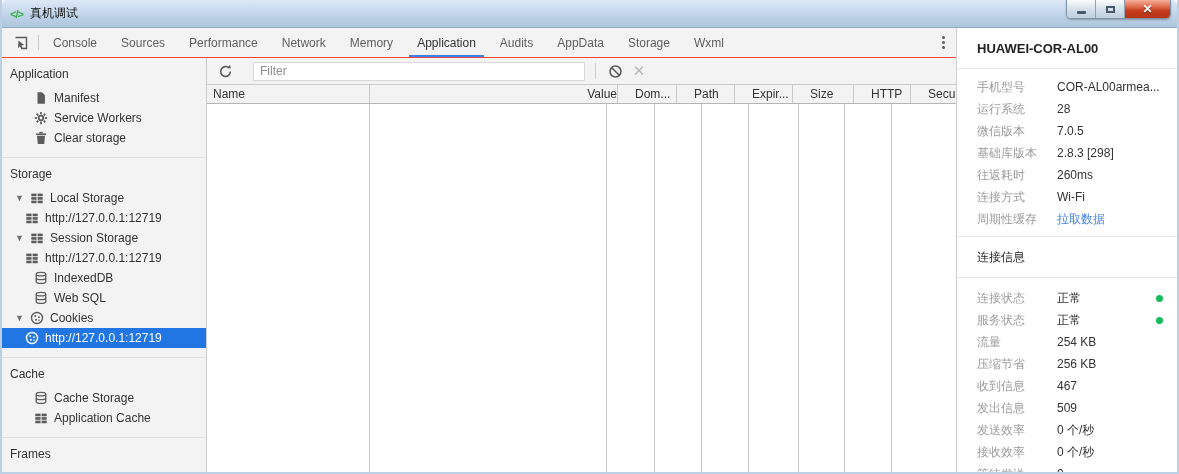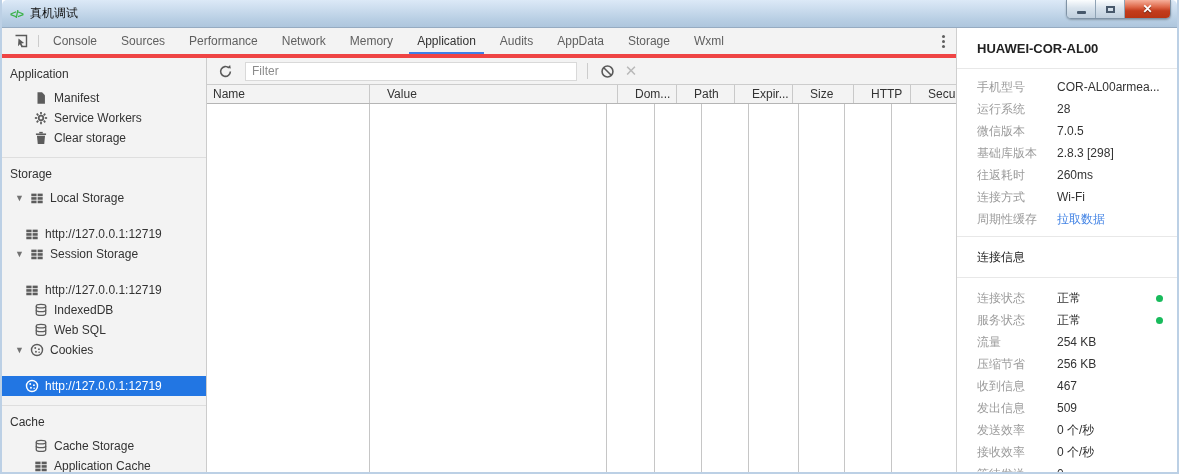--- a/index.html
+++ b/index.html
@@ -38,21 +38,21 @@
   .win-btn.close {
     width:45px; border-right:none;
     background:linear-gradient(#f6b09b,#dd6546 40%,#c33c1d 60%,#b83413);
     color:#fff; font-weight:bold; font-size:12px; text-shadow:0 1px 1px rgba(0,0,0,.5);
   }
   
   .content { flex:1; display:flex; min-height:0; background:#fff; }
   .devtools { width:954px; flex:0 0 954px; display:flex; flex-direction:column; min-height:0; }
   
   .tabbar {
-    height:30px; flex:0 0 30px; background:#f3f3f3; border-bottom:4px solid #ef4444;
+    height:30px; flex:0 0 30px; background:#f3f3f3; border-bottom:1px solid #ef4444;
     display:flex; align-items:stretch; padding-left:4px;justify-content:space-between;
   }
   .inspect-btn { width:30px; display:flex; align-items:center; justify-content:center; color:#5a5a5a; cursor:pointer; }
   .tab-sep { width:1px; background:#ccc; margin:7px 2px; }
   .tab {
     display:flex; align-items:center; padding:0 12px; color:#5f5f5f; cursor:pointer; position:relative;
   }
   .tab.active { color:#333; }
   .tab.active::after {
     content:""; position:absolute; left:4px; right:4px; bottom:0; height:2px; background:#3e7fe8;
@@ -67,37 +67,37 @@
   .panel-body { flex:1; display:flex; min-height:0; }
   
   .sidebar { width:205px; flex:0 0 205px; background:#f3f3f3; border-right:1px solid #ccc; overflow:hidden; font-size:12px; }
   .side-section { border-bottom:1px solid #dedede; padding-bottom:9px; }
   .side-section:last-child { border-bottom:none; }
   .section-title { padding:9px 0 7px 8px; color:#333; }
   .side-item {
     height:20px; display:flex; align-items:center; padding-left:31px; color:#333; cursor:pointer; white-space:nowrap;
   }
   .side-item.treetop { padding-left:13px; }
-  .side-item.child { padding-left:22px;margin-top:16px; }
+  .side-item.child { padding-left:22px; }
   .side-item .arrow { width:14px; color:#727272; font-size:9px; flex:0 0 14px; }
   .side-item .s-icon { width:15px; height:15px; margin-right:6px; color:#5c5c5c; flex:0 0 15px; display:flex; align-items:center; justify-content:center; }
   .side-item .s-icon svg { width:14px; height:14px; display:block; }
   .side-item.selected { background:#2276e3; color:#fff; }
   .side-item.selected .s-icon { color:#fff; }
   
   .table-area { flex:1; display:flex; flex-direction:column; min-width:0; }
   .cookie-toolbar {
     height:27px; flex:0 0 27px; background:#f3f3f3; border-bottom:1px solid #ccc;
     display:flex; align-items:center; padding:0 6px;
   }
   .tool-btn { width:24px; height:22px; display:flex; align-items:center; justify-content:center; color:#5a5a5a; cursor:pointer; }
   .tool-btn svg { width:15px; height:15px; }
   .tool-btn.disabled { color:#b8b8b8; }
   .filter-input {
-    width:332px; height:19px; margin-left:8px; border:1px solid #d9d9d9; background:#fff;
+    width:332px; height:19px; margin-left:16px; border:1px solid #d9d9d9; background:#fff;
     font-family:"Liberation Sans",sans-serif; font-size:12px; padding:0 6px; color:#333; outline:none;
   }
   .filter-input::placeholder { color:#8c8c8c; }
   .toolbar-sep { width:1px; height:16px; background:#ccc; margin:0 7px 0 10px; }
   .grid-head { height:19px; flex:0 0 19px; background:#f3f3f3; display:flex; border-bottom:1px solid #b5b5b5;gap:11px; }
   .g-hcell {
     border-right:1px solid #c9c9c9; padding:2px 0 0 6px; color:#333; white-space:nowrap; overflow:hidden; cursor:pointer;
   }
   .grid-body { flex:1; display:flex; background:#fff; }
   .g-bcell { border-right:1px solid #c6c6c6; height:100%; }
@@ -372,21 +372,21 @@
             <div class="tool-btn">
               <svg viewBox="0 0 16 16">
                 <circle cx="8" cy="8" r="5.8" fill="none" stroke="currentColor" stroke-width="1.7"></circle>
                 <line x1="4" y1="4" x2="12" y2="12" stroke="currentColor" stroke-width="1.7"></line>
               </svg>
             </div>
             <div class="tool-btn disabled" style="font-size:15px;">✕</div>
           </div>
           <div class="grid-head" id="grid-head">
               <div class="g-hcell" style="width: 163px; flex: 0 0 163px;">Name</div>
-              <div class="g-hcell" style="width: 237px; flex: 0 0 237px;">Value</div>
+              <div class="g-hcell" style="width: 237px; flex: 0 0 237px; text-align: right;">Value</div>
               <div class="g-hcell" style="width: 48px; flex: 0 0 48px;">Dom...</div>
               <div class="g-hcell" style="width: 47px; flex: 0 0 47px;">Path</div>
               <div class="g-hcell" style="width: 47px; flex: 0 0 47px;">Expir...</div>
               <div class="g-hcell" style="width: 50px; flex: 0 0 50px;">Size</div>
               <div class="g-hcell" style="width: 46px; flex: 0 0 46px;">HTTP</div>
               <div class="g-hcell" style="width: 47px; flex: 0 0 47px;">Secure</div>
               <div class="g-hcell" style="flex: 1 1 0%;">Same...</div>
             </div>
           <div class="grid-body" id="grid-body">
               <div class="g-bcell" style="width: 163px; flex: 0 0 163px;"></div>

